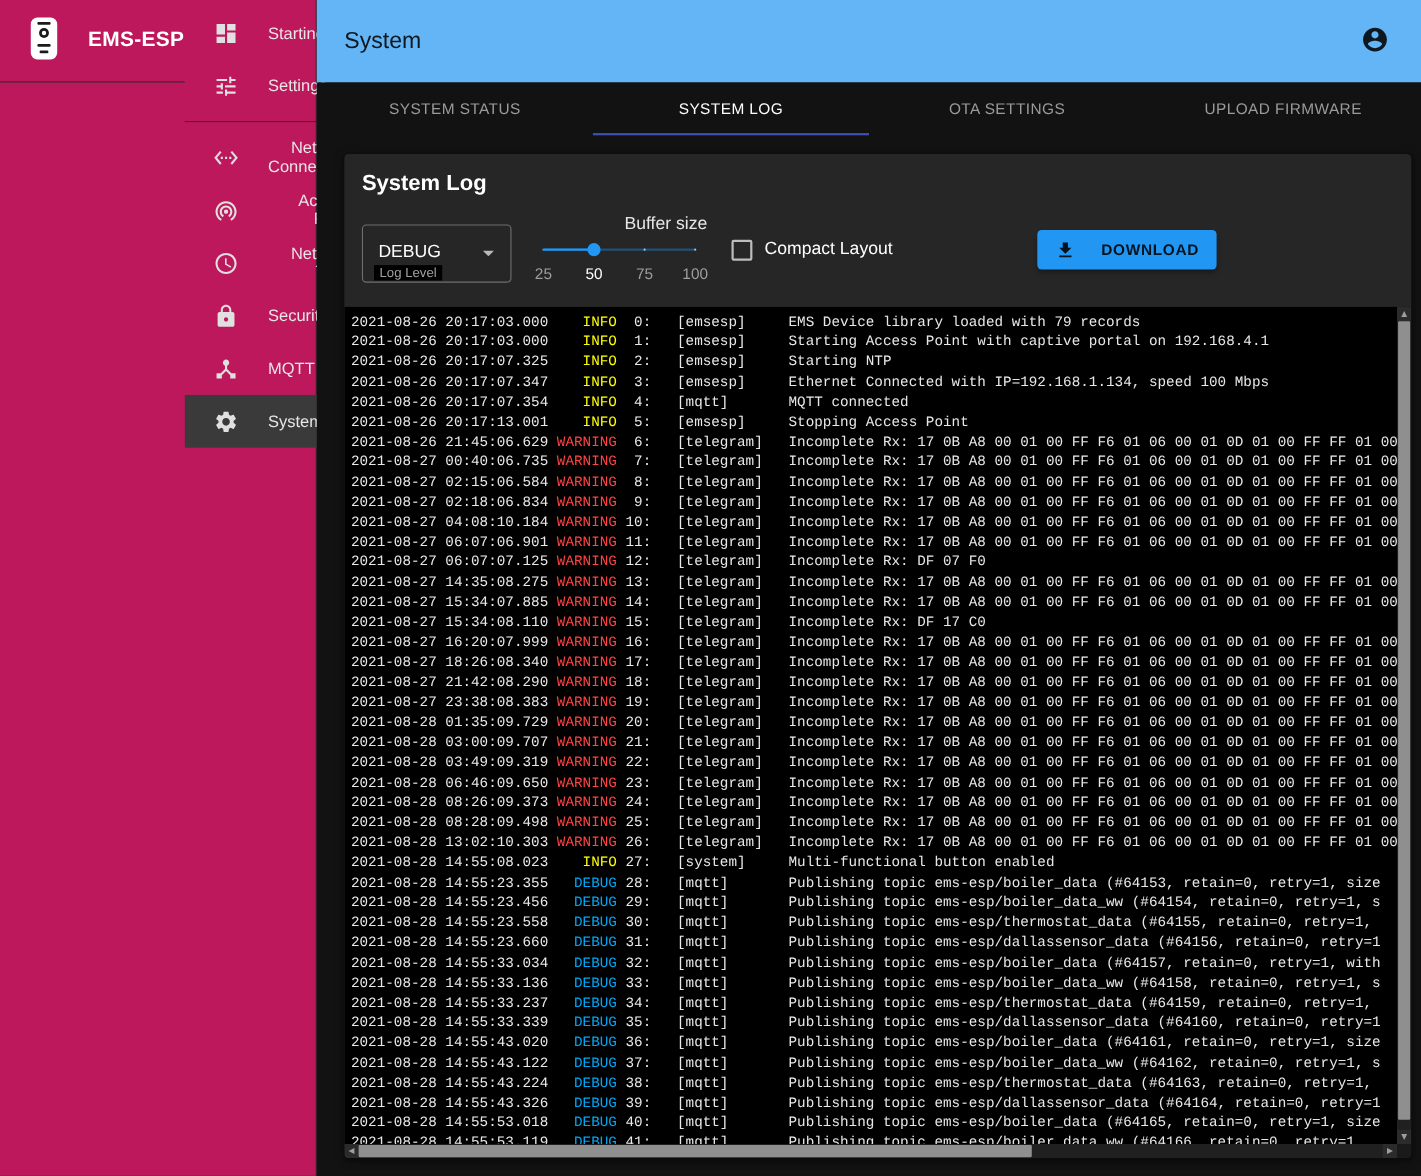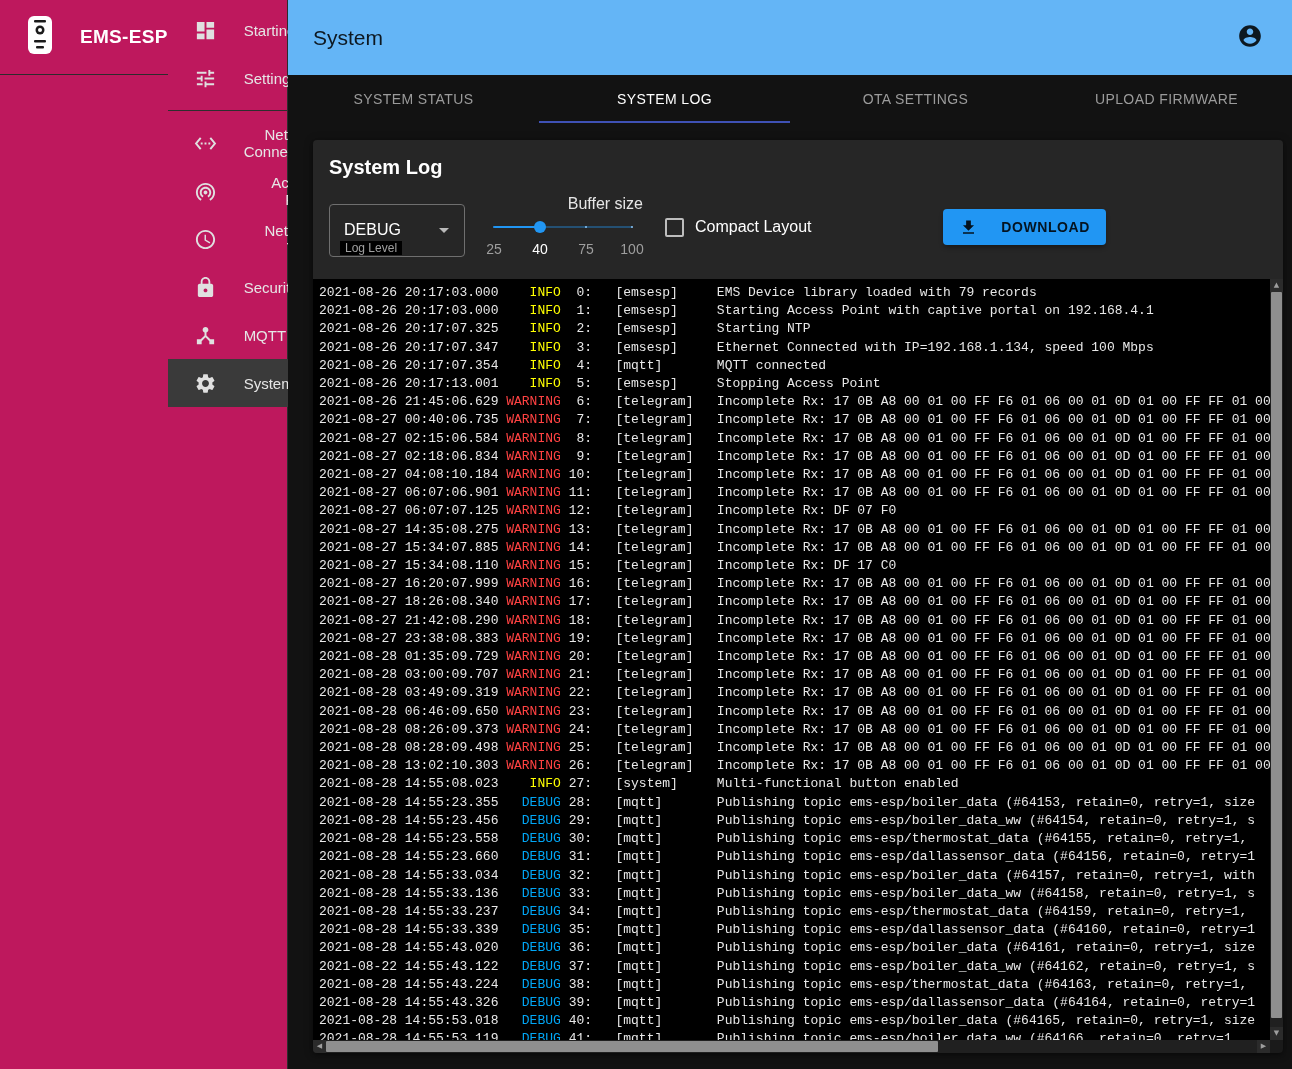--- a/index.html
+++ b/index.html
@@ -285,21 +285,21 @@
               <div class="slider-marks">
                   <span class="mark on" style="left: 0%;"></span>
                   <span class="mark on" style="left: 33.3333%;"></span>
                   <span class="mark" style="left: 66.6667%;"></span>
                   <span class="mark" style="left: 100%;"></span>
                 </div>
               <div class="slider-thumb" style="left: 33.3333%;"></div>
             </div>
             <div class="slider-labels">
                 <span class="mark-label" style="left: 0%;">25</span>
-                <span class="mark-label current" style="left: 33.3333%;">40</span>
+                <span class="mark-label current" style="left: 33.3333%;">50</span>
                 <span class="mark-label" style="left: 66.6667%;">75</span>
                 <span class="mark-label" style="left: 100%;">100</span>
               </div>
           </div>
 
           <div class="checkbox-group">
             <span class="checkbox-box"></span>
             <span class="checkbox-label">Compact Layout</span>
           </div>
 
@@ -347,21 +347,21 @@
             <div class="log-row"><span class="c-time">2021-08-28 14:55:08.023</span><span class="c-lvl lvl-info">INFO</span><span class="c-idx">27:</span><span class="c-src">[system]</span><span class="c-msg">Multi-functional button enabled</span></div>
             <div class="log-row"><span class="c-time">2021-08-28 14:55:23.355</span><span class="c-lvl lvl-debug">DEBUG</span><span class="c-idx">28:</span><span class="c-src">[mqtt]</span><span class="c-msg">Publishing topic ems-esp/boiler_data (#64153, retain=0, retry=1, size</span></div>
             <div class="log-row"><span class="c-time">2021-08-28 14:55:23.456</span><span class="c-lvl lvl-debug">DEBUG</span><span class="c-idx">29:</span><span class="c-src">[mqtt]</span><span class="c-msg">Publishing topic ems-esp/boiler_data_ww (#64154, retain=0, retry=1, s</span></div>
             <div class="log-row"><span class="c-time">2021-08-28 14:55:23.558</span><span class="c-lvl lvl-debug">DEBUG</span><span class="c-idx">30:</span><span class="c-src">[mqtt]</span><span class="c-msg">Publishing topic ems-esp/thermostat_data (#64155, retain=0, retry=1, </span></div>
             <div class="log-row"><span class="c-time">2021-08-28 14:55:23.660</span><span class="c-lvl lvl-debug">DEBUG</span><span class="c-idx">31:</span><span class="c-src">[mqtt]</span><span class="c-msg">Publishing topic ems-esp/dallassensor_data (#64156, retain=0, retry=1</span></div>
             <div class="log-row"><span class="c-time">2021-08-28 14:55:33.034</span><span class="c-lvl lvl-debug">DEBUG</span><span class="c-idx">32:</span><span class="c-src">[mqtt]</span><span class="c-msg">Publishing topic ems-esp/boiler_data (#64157, retain=0, retry=1, with</span></div>
             <div class="log-row"><span class="c-time">2021-08-28 14:55:33.136</span><span class="c-lvl lvl-debug">DEBUG</span><span class="c-idx">33:</span><span class="c-src">[mqtt]</span><span class="c-msg">Publishing topic ems-esp/boiler_data_ww (#64158, retain=0, retry=1, s</span></div>
             <div class="log-row"><span class="c-time">2021-08-28 14:55:33.237</span><span class="c-lvl lvl-debug">DEBUG</span><span class="c-idx">34:</span><span class="c-src">[mqtt]</span><span class="c-msg">Publishing topic ems-esp/thermostat_data (#64159, retain=0, retry=1, </span></div>
             <div class="log-row"><span class="c-time">2021-08-28 14:55:33.339</span><span class="c-lvl lvl-debug">DEBUG</span><span class="c-idx">35:</span><span class="c-src">[mqtt]</span><span class="c-msg">Publishing topic ems-esp/dallassensor_data (#64160, retain=0, retry=1</span></div>
             <div class="log-row"><span class="c-time">2021-08-28 14:55:43.020</span><span class="c-lvl lvl-debug">DEBUG</span><span class="c-idx">36:</span><span class="c-src">[mqtt]</span><span class="c-msg">Publishing topic ems-esp/boiler_data (#64161, retain=0, retry=1, size</span></div>
-            <div class="log-row"><span class="c-time">2021-08-22 14:55:43.122</span><span class="c-lvl lvl-debug">DEBUG</span><span class="c-idx">37:</span><span class="c-src">[mqtt]</span><span class="c-msg">Publishing topic ems-esp/boiler_data_ww (#64162, retain=0, retry=1, s</span></div>
+            <div class="log-row"><span class="c-time">2021-08-28 14:55:43.122</span><span class="c-lvl lvl-debug">DEBUG</span><span class="c-idx">37:</span><span class="c-src">[mqtt]</span><span class="c-msg">Publishing topic ems-esp/boiler_data_ww (#64162, retain=0, retry=1, s</span></div>
             <div class="log-row"><span class="c-time">2021-08-28 14:55:43.224</span><span class="c-lvl lvl-debug">DEBUG</span><span class="c-idx">38:</span><span class="c-src">[mqtt]</span><span class="c-msg">Publishing topic ems-esp/thermostat_data (#64163, retain=0, retry=1, </span></div>
             <div class="log-row"><span class="c-time">2021-08-28 14:55:43.326</span><span class="c-lvl lvl-debug">DEBUG</span><span class="c-idx">39:</span><span class="c-src">[mqtt]</span><span class="c-msg">Publishing topic ems-esp/dallassensor_data (#64164, retain=0, retry=1</span></div>
             <div class="log-row"><span class="c-time">2021-08-28 14:55:53.018</span><span class="c-lvl lvl-debug">DEBUG</span><span class="c-idx">40:</span><span class="c-src">[mqtt]</span><span class="c-msg">Publishing topic ems-esp/boiler_data (#64165, retain=0, retry=1, size</span></div>
             <div class="log-row"><span class="c-time">2021-08-28 14:55:53.119</span><span class="c-lvl lvl-debug">DEBUG</span><span class="c-idx">41:</span><span class="c-src">[mqtt]</span><span class="c-msg">Publishing topic ems-esp/boiler_data_ww (#64166, retain=0, retry=1, </span></div>
           </div>
 
         <div class="vscroll">
           <div class="sb-arrow sb-up">▲</div>
           <div class="v-thumb"></div>
           <div class="sb-arrow sb-down">▼</div>

